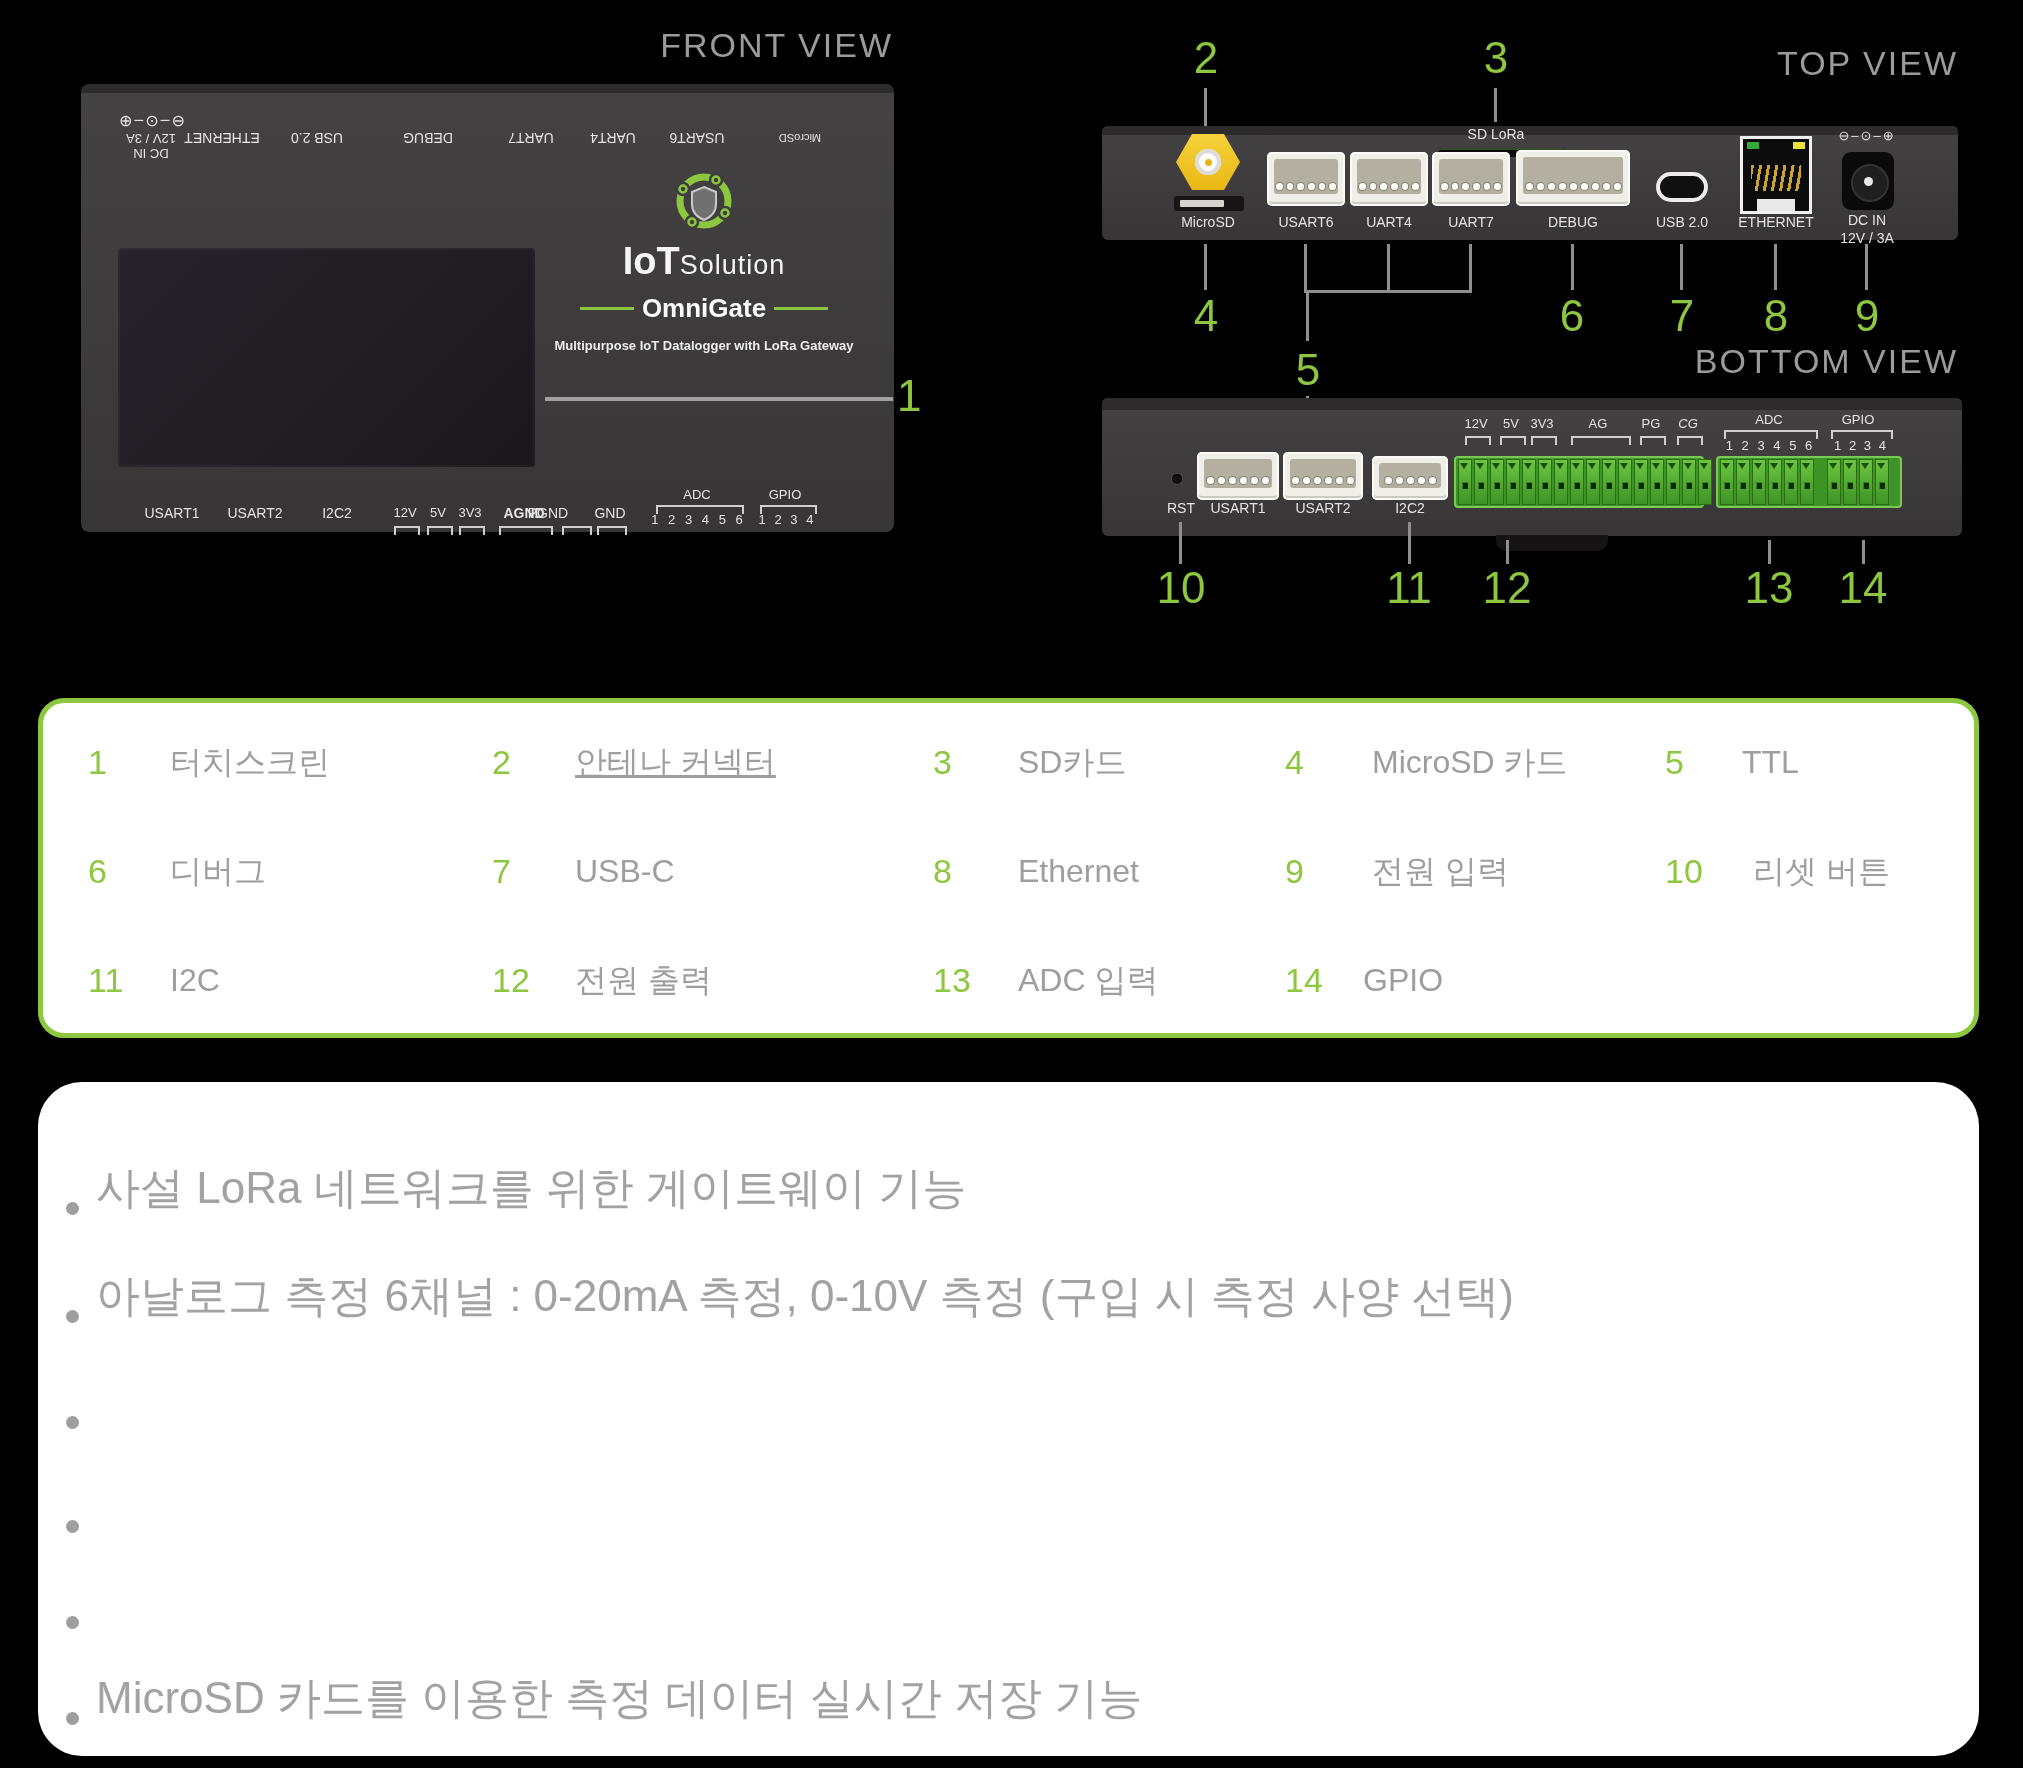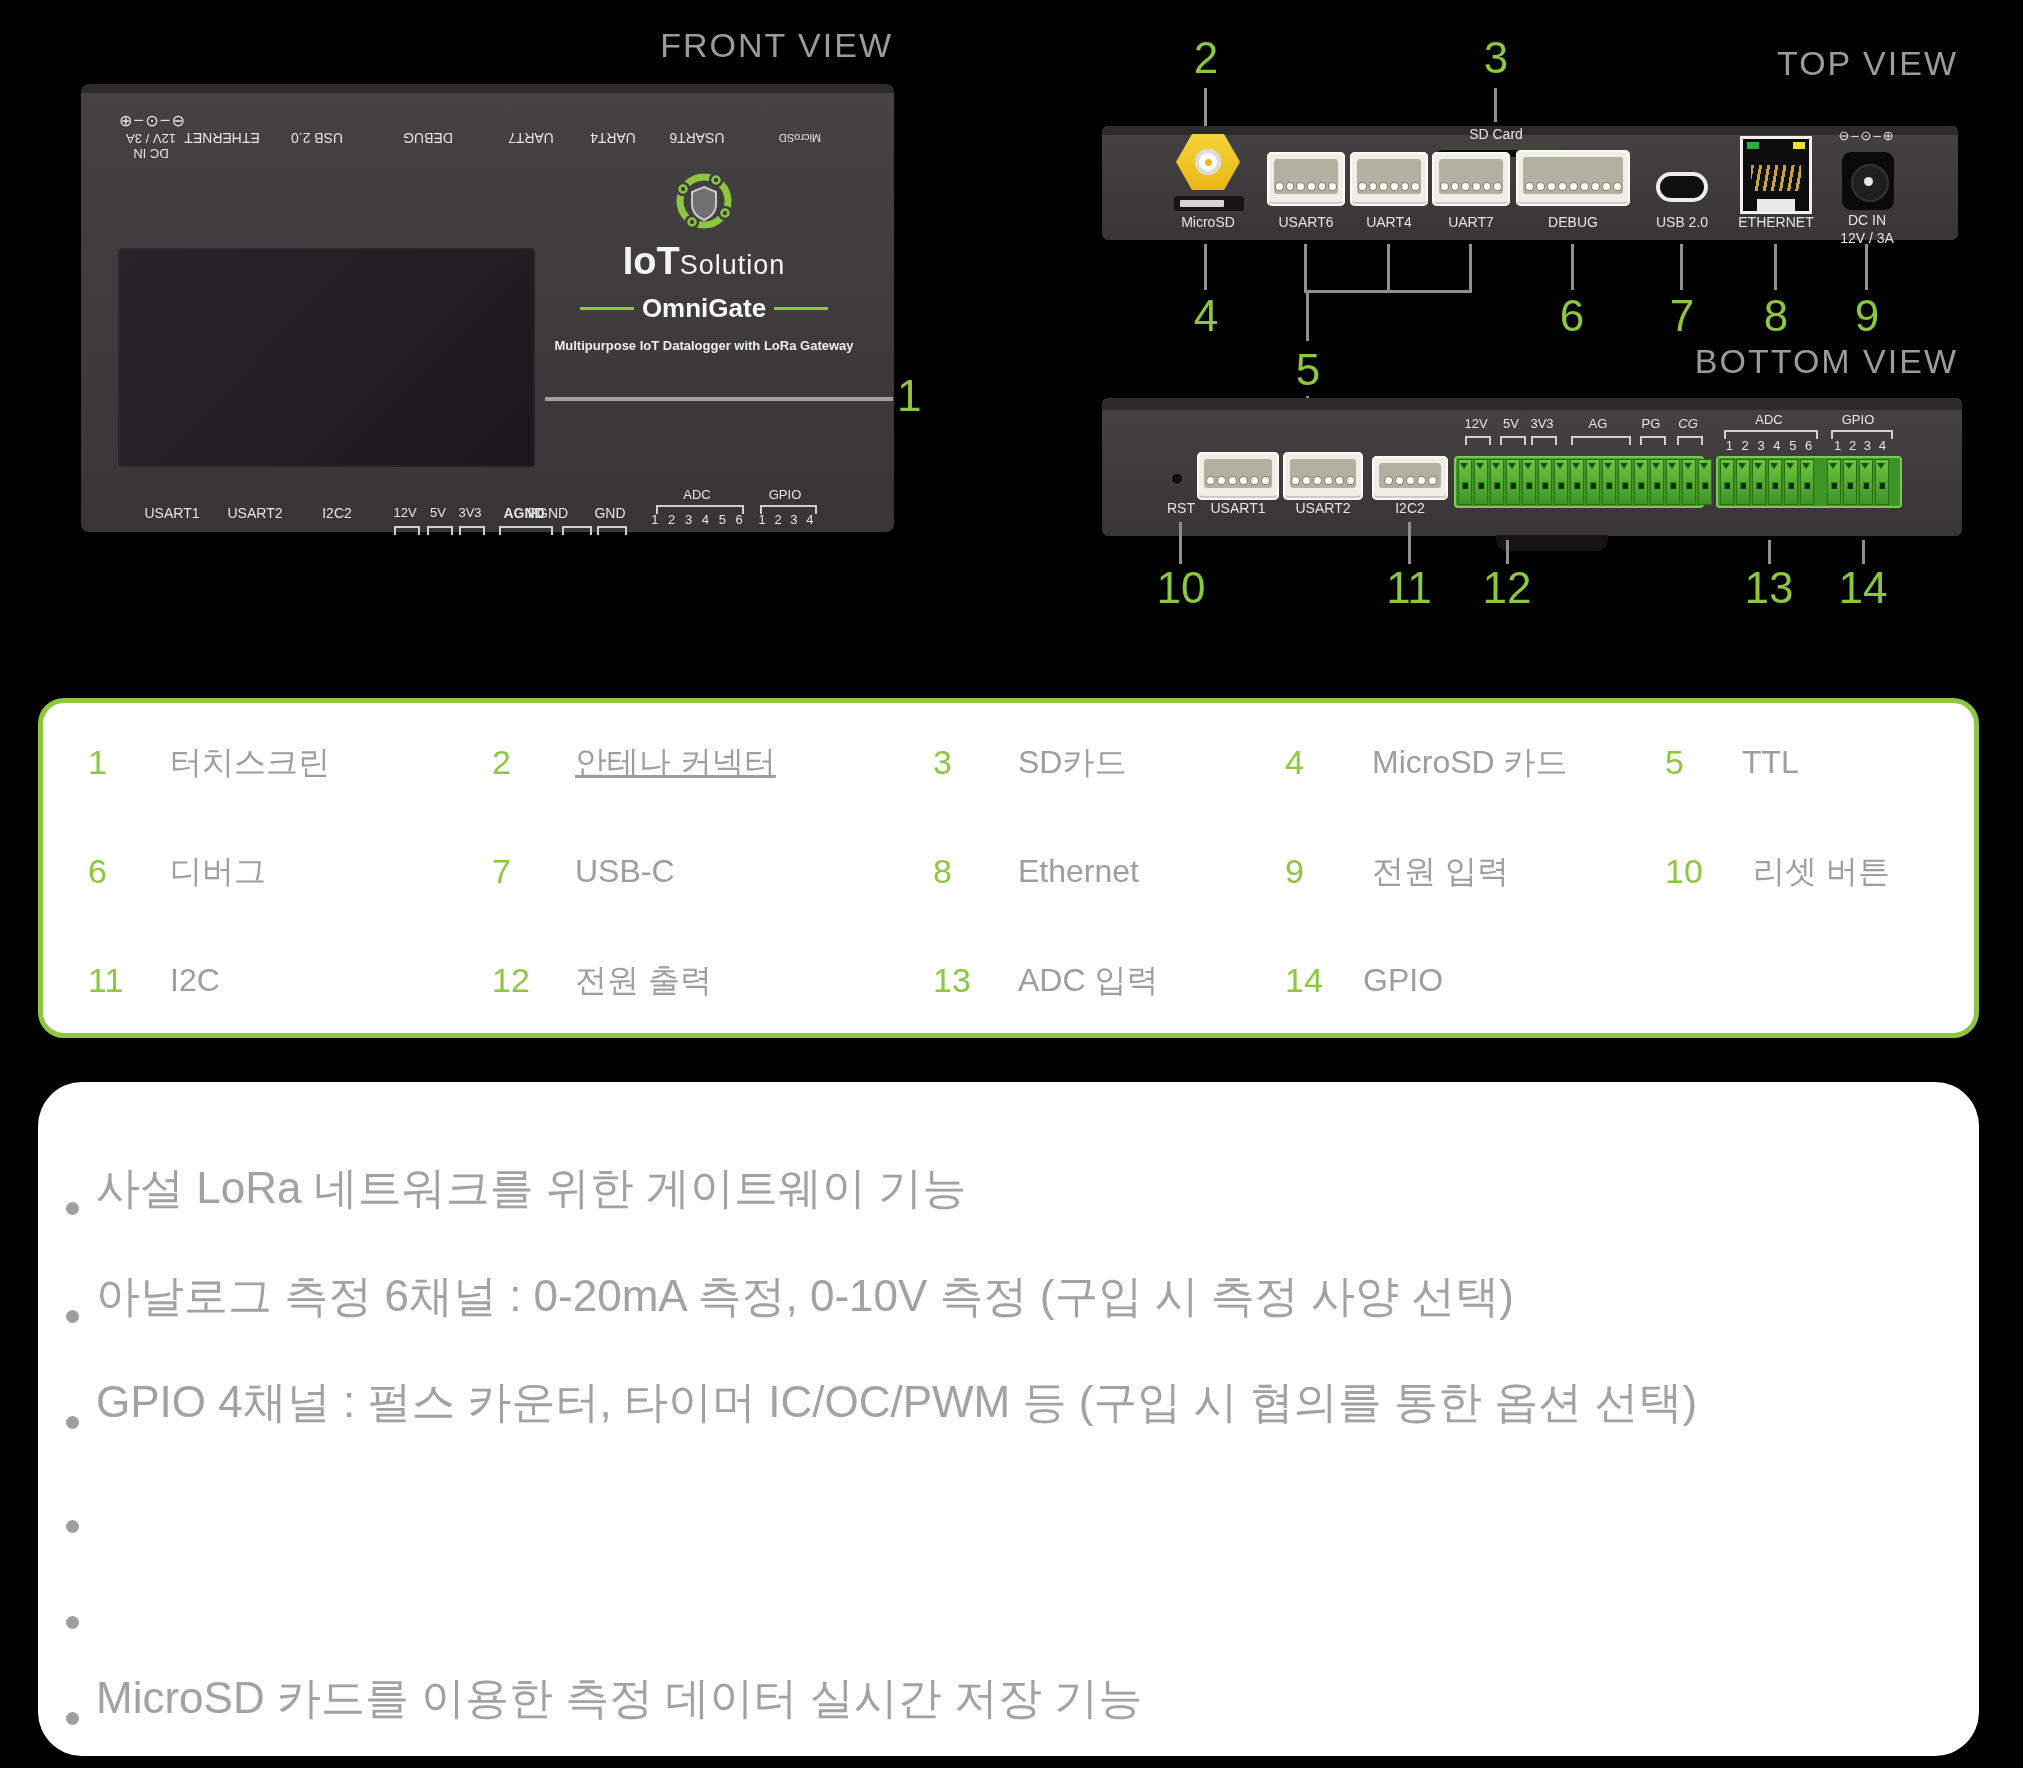--- a/index.html
+++ b/index.html
@@ -125,21 +125,21 @@
 
     <div class="hex" style="left:74px;top:8px;width:64px;height:56px;"></div>
     <div class="abs" style="left:93px;top:23px;width:26px;height:26px;border-radius:50%;background:#fff;box-shadow:inset 0 0 0 4px #dcdcdc;"></div>
     <div class="abs" style="left:103px;top:33px;width:7px;height:7px;border-radius:50%;background:#e9b813;"></div>
 
     <div class="abs" style="left:72px;top:70px;width:70px;height:15px;background:#161414;border-radius:3px;">
       <div class="abs" style="left:6px;top:4px;width:44px;height:7px;background:#d6d4d0;border-radius:1px;"></div>
     </div>
     <div class="wlabel" style="left:106px;top:88px;">MicroSD</div>
 
-    <div class="wlabel" style="left:394px;top:0px;">SD Card</div>
+    <div class="wlabel" style="left:394px;top:0px;">SD LoRa</div>
     <div class="abs" style="left:336px;top:22px;width:128px;height:9px;background:#0d0d0d;border-radius:4px;box-shadow:inset 0 2px 0 #3c4a2c;"></div>
 
     <div class="conn" style="left:165px;top:26px;width:78px;height:54px;">
         <div class="conn-in">
           <span class="pin"></span>
           <span class="pin"></span>
           <span class="pin"></span>
           <span class="pin"></span>
           <span class="pin"></span>
           <span class="pin"></span>
@@ -364,20 +364,19 @@
     <div class="lg-num" style="left:1242px;top:255px;">14</div>
     <div class="lg-label" style="left:1320px;top:255px;">GPIO</div>
   </div>
 
   <div class="features-box">
     <div class="feat-dot" style="top:120px;"></div>
     <div class="feat" style="top:78px;">사설 LoRa 네트워크를 위한 게이트웨이 기능</div>
     <div class="feat-dot" style="top:228px;"></div>
     <div class="feat" style="top:186px;">아날로그 측정 6채널 : 0-20mA 측정, 0-10V 측정 (구입 시 측정 사양 선택)</div>
     <div class="feat-dot" style="top:334px;"></div>
-    <div class="feat" style="top:292px;">GPIO 4채널 : 펄스 카운터, 타이머 IC/OC/PWM 등 (구입 시 협의를 통한 옵션 선택)</div>
     <div class="feat-dot" style="top:438px;"></div>
     <div class="feat-dot" style="top:534px;"></div>
     <div class="feat-dot" style="top:630px;"></div>
     <div class="feat" style="top:588px;">MicroSD 카드를 이용한 측정 데이터 실시간 저장 기능</div>
   </div>
 
 </div>
 
 </body></html>

